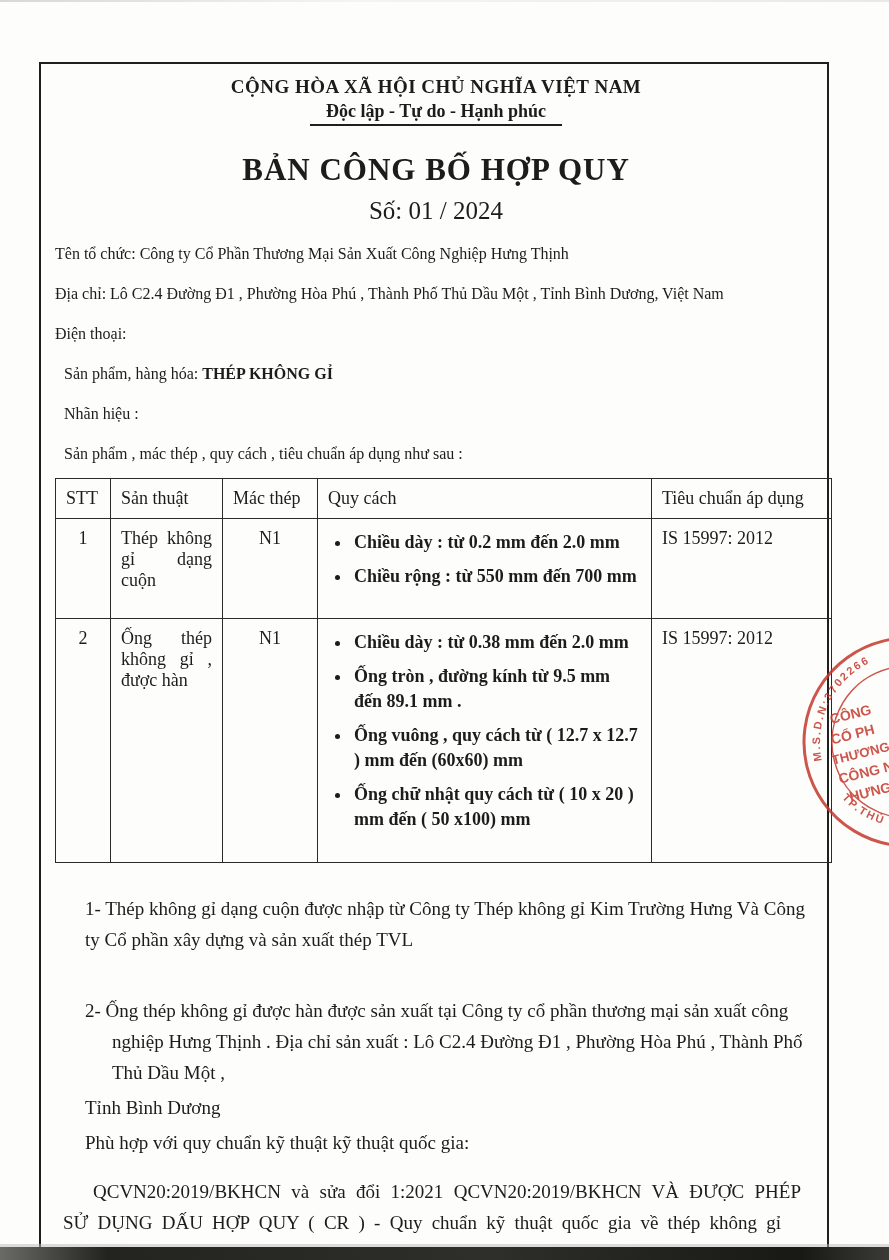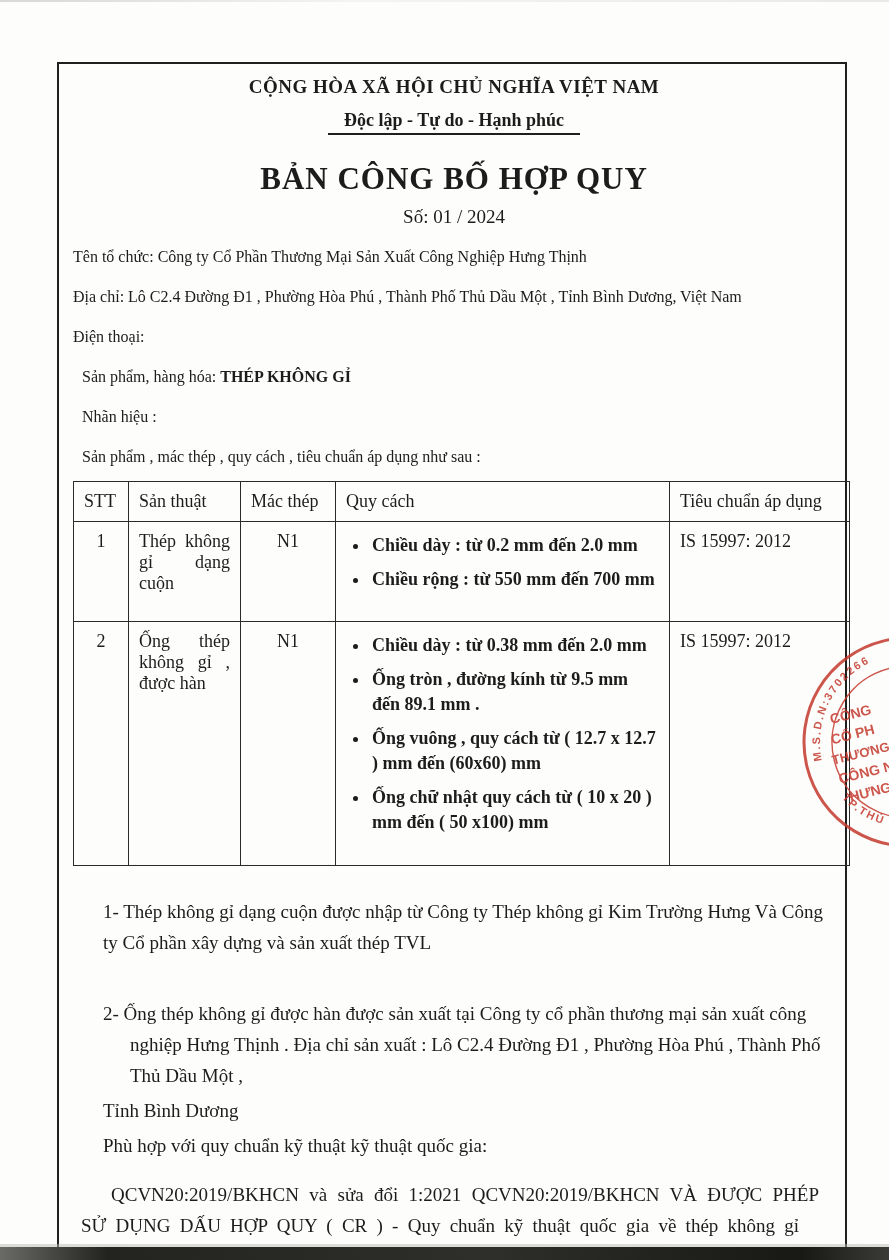--- a/index.html
+++ b/index.html
@@ -6,33 +6,33 @@
   html,body { background:#e8e8e8; }
   .page {
     position:relative; width:889px; height:1260px; margin:0 auto;
     background:#fdfdfb; overflow:hidden;
     font-family:"Liberation Serif","DejaVu Serif",serif;
     color:#1c1c1c;
   }
   .edge-top { position:absolute; top:0; left:0; width:100%; height:2px;
     background:linear-gradient(to right, #d8d8d4, #f4f4f0 40%, #e9e9e5); }
   .frame {
-    position:absolute; left:57px; top:62px; width:790px; height:1186px;
+    position:absolute; left:39px; top:62px; width:790px; height:1186px;
     border:2px solid #1f1f1f; border-bottom:none;
     padding:12px 10px 0 14px;
   }
   .center { text-align:center; }
   .nation { font-size:19px; font-weight:bold; letter-spacing:.5px; }
-  .motto-wrap { margin-top:12px; }
+  .motto-wrap { margin-top:3px; }
   .motto {
     display:inline-block; font-size:18px; font-weight:bold;
     border-bottom:2px solid #1f1f1f; padding:0 16px 2px 16px;
   }
   .doc-title { margin-top:26px; font-size:31px; font-weight:bold; letter-spacing:1px; }
-  .doc-number { margin-top:9px; font-size:19px; }
+  .doc-number { margin-top:9px; font-size:25px; }
   .para { font-size:16px; line-height:31px; margin-top:9px; padding-right:16px; }
   .para.first { margin-top:13px; }
   .para.indent { padding-left:9px; }
   .bold { font-weight:bold; }
 
   table.spec {
     border-collapse:collapse; table-layout:fixed;
     width:776px; margin:9px 0 0 0; font-size:18px;
   }
   table.spec th, table.spec td {

